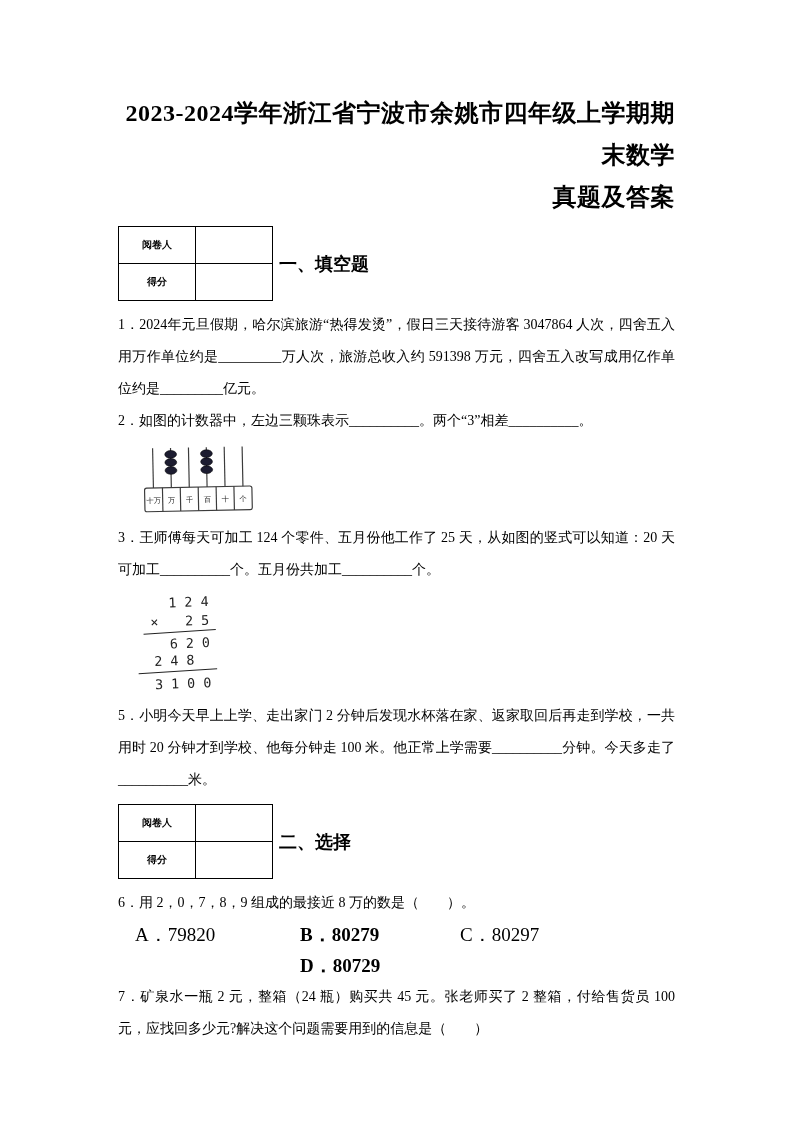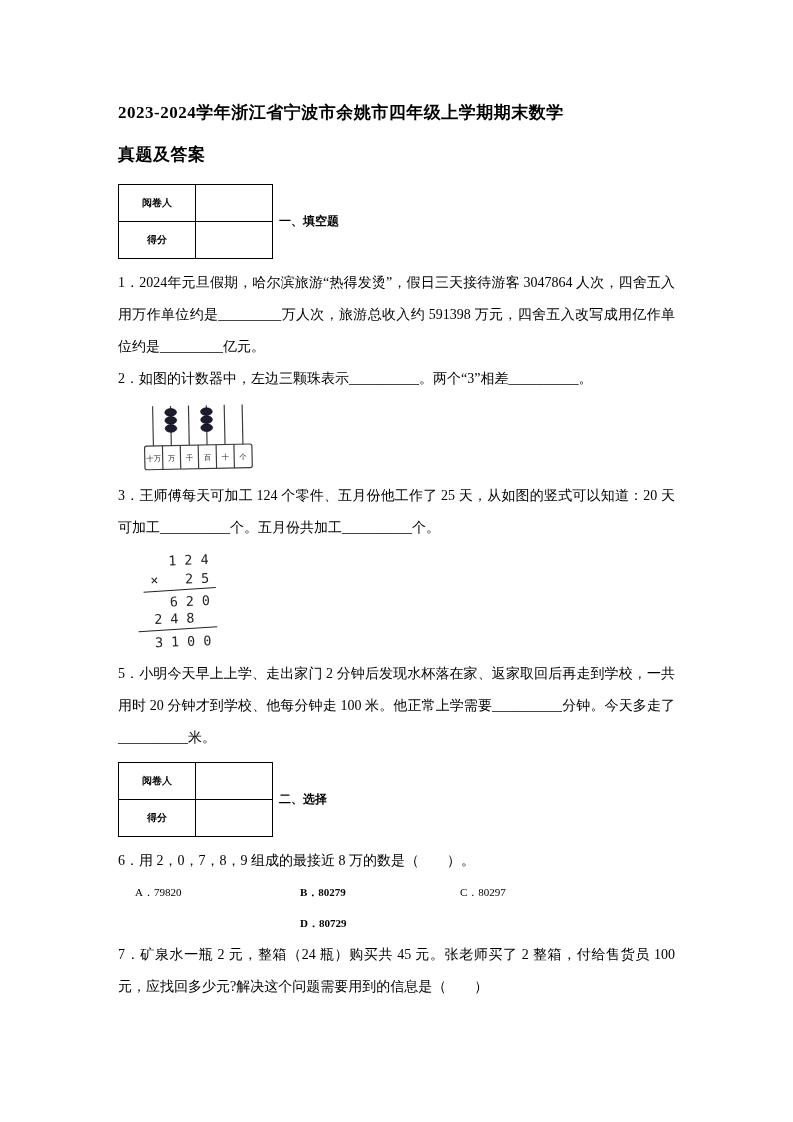--- a/index.html
+++ b/index.html
@@ -5,35 +5,35 @@
   html, body { margin:0; padding:0; }
   body {
     width:793px; height:1122px; background:#ffffff; color:#000;
     font-family:"Liberation Serif","DejaVu Serif",serif;
   }
   .page {
     position:relative; width:793px; height:1122px;
     padding:92px 118px 20px 118px; box-sizing:border-box; overflow:hidden;
     background:#ffffff;
   }
-  .title { font-size:17px; font-weight:700; text-align:left; line-height:42px; letter-spacing:.5px; margin-bottom:6px; }
+  .title { font-size:24px; font-weight:700; text-align:right; line-height:42px; letter-spacing:.5px; margin-bottom:6px; }
   .score-block { display:flex; align-items:center; margin:8px 0 8px 0; }
   table.score-table { border-collapse:collapse; background:#fff; }
   table.score-table td { border:1px solid #000; height:34px; }
   td.score-label { width:74px; text-align:center; font-weight:700; font-size:10px; }
   td.score-blank { width:74px; }
-  .section-heading { font-size:12px; font-weight:700; margin-left:6px; }
+  .section-heading { font-size:18px; font-weight:700; margin-left:6px; }
   p.q {
     font-size:14px; line-height:32px; margin:0; text-align:justify;
     word-break:break-all;
   }
   .figure { margin:5px 0 3px 0; }
   .fig-counter { margin-left:24px; }
   .fig-mult { margin-left:8px; }
-  .opt-row { display:flex; font-size:11px; line-height:31px; padding-left:17px; }
+  .opt-row { display:flex; font-size:19px; line-height:31px; padding-left:17px; }
   .opt-a { width:165px; }
   .opt-b { width:160px;font-weight:bold; }
   .opt-row2 { padding-left:182px;font-weight:bold; }
   svg text { user-select:none; }
 </style>
 </head>
 <body>
 
 <div class="page">
 

